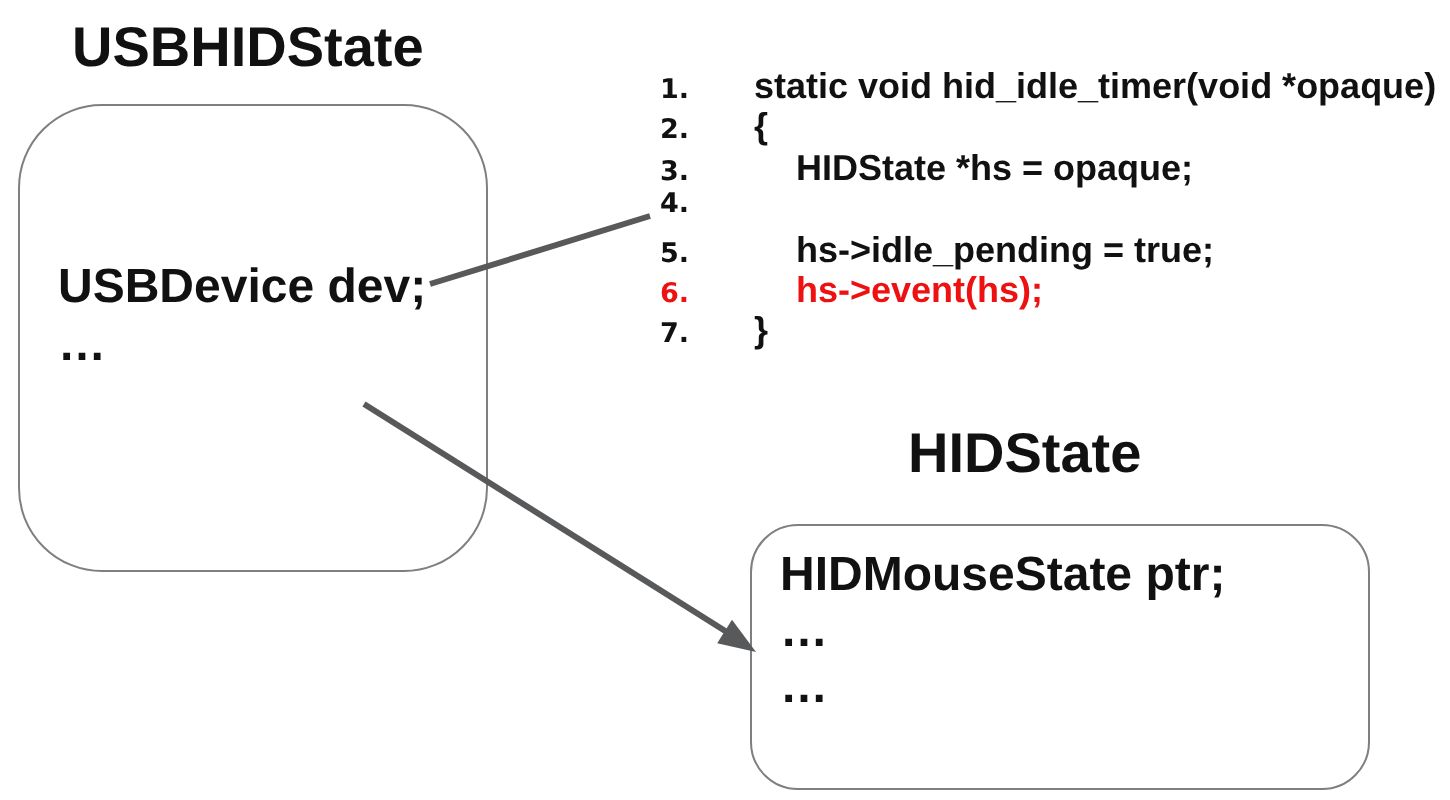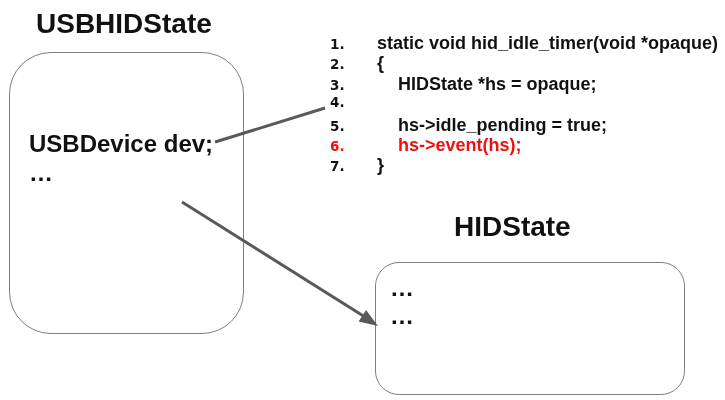--- a/index.html
+++ b/index.html
@@ -33,21 +33,21 @@
   }
   .t1 { left: 36px; top: 10px; }
   .t2 { left: 454px; top: 213px; }
 
   .struct-box {
     position: absolute;
     border: 1px solid var(--box-border);
     background: var(--bg);
     z-index: 1;
   }
-  .box1 { left: 9px; top: 52px; width: 235px; height: 282px; border-radius: 42px; }
+  .box1 { left: 9px; top: 52px; width: 235px; height: 234px; border-radius: 42px; }
   .box2 { left: 375px; top: 262px; width: 310px; height: 133px; border-radius: 24px; }
 
   .fields {
     position: absolute;
     font-weight: bold;
     font-size: 24px;
     white-space: nowrap;
   }
   .box1 .fields { left: 19px; top: 76px; line-height: 29px; }
   .box2 .fields { left: 14px; top: 11px; line-height: 28px; }
@@ -128,18 +128,19 @@
     <div class="code-line">
       <span class="ln">7.</span>
       <span class="ct">}</span>
     </div>
   </div>
 
   <div class="struct-title t2">HIDState</div>
 
   <div class="struct-box box2">
     <div class="fields">
+      <div>HIDMouseState ptr;</div>
       <div>…</div>
       <div>…</div>
     </div>
   </div>
 
 </div>
 
 </body></html>

